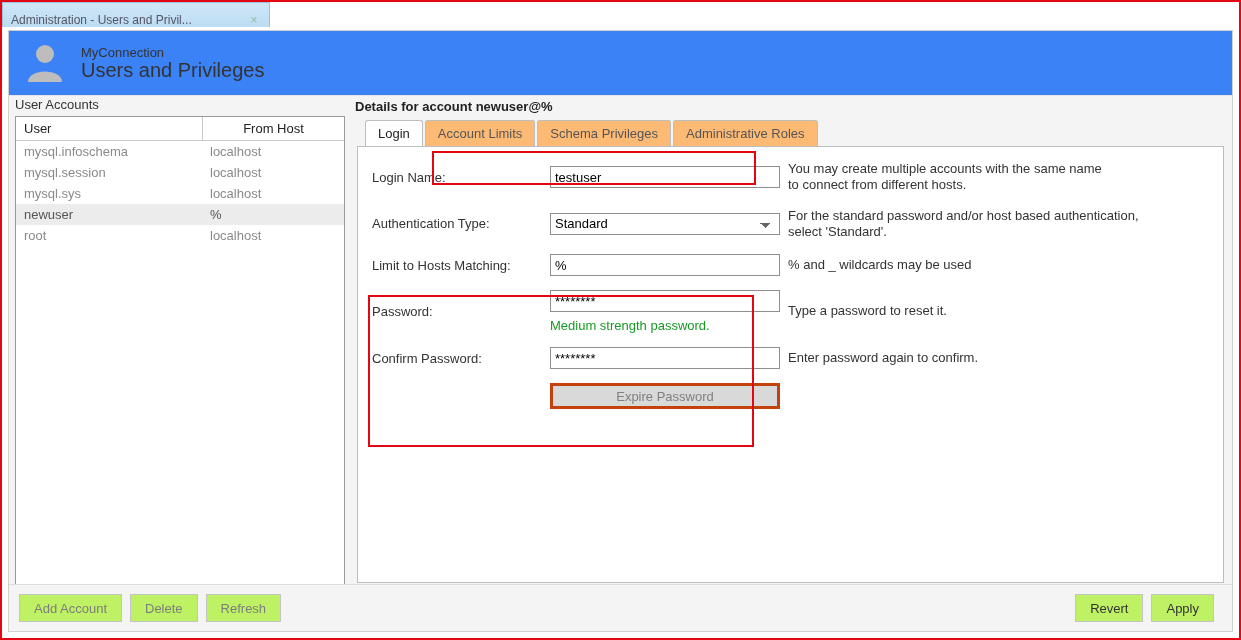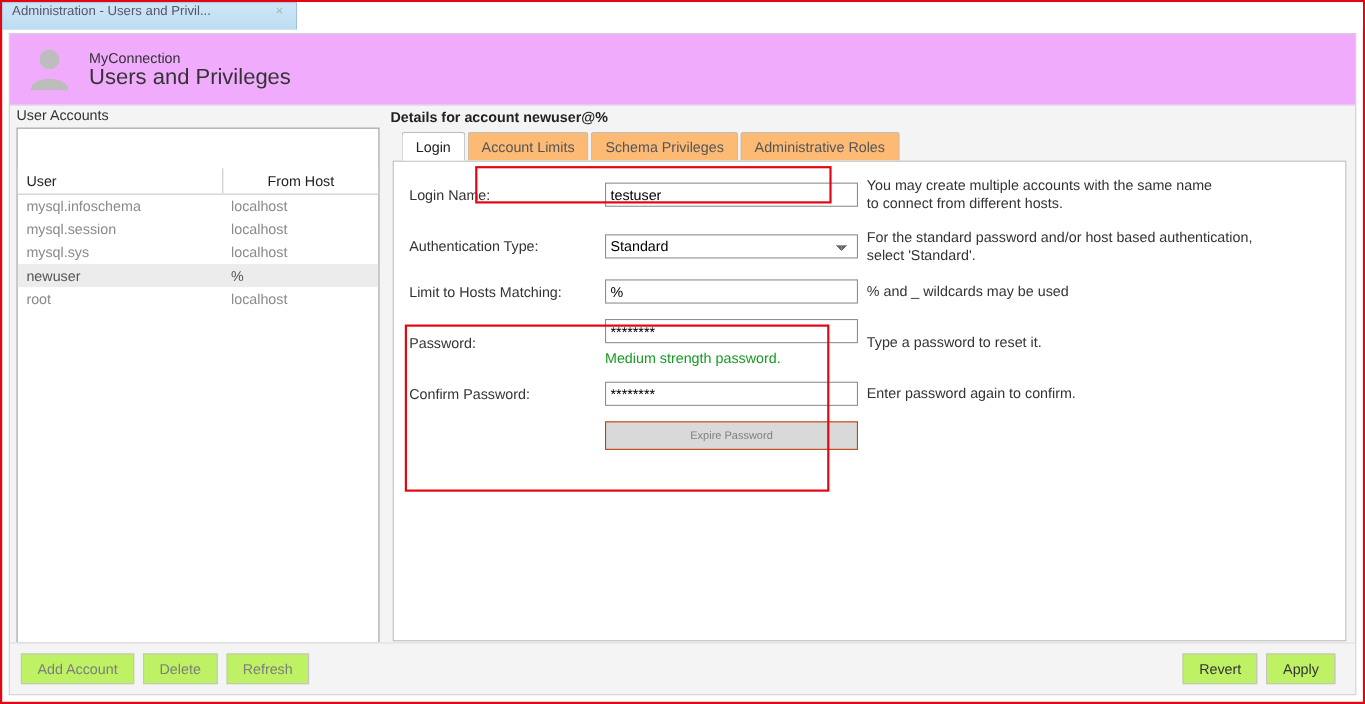--- a/index.html
+++ b/index.html
@@ -1,36 +1,36 @@
 <!DOCTYPE html>
 <html><head>
 <meta charset="utf-8">
 <style>
   html,body{margin:0;padding:0;font-family:"Segoe UI",Tahoma,Arial,sans-serif;font-size:13px;color:#333;background:#fff;}
   .outer{width:1241px;height:640px;border:2px solid #e30613;box-sizing:border-box;background:#fff;position:relative;}
   
   .doctab-bar{height:24px;background:#fff;display:flex;align-items:flex-start;}
   .doctab{height:24px;background:linear-gradient(#cfe6f7,#bcdcf2);border:1px solid #9ec2dc;border-bottom:none;
-          padding:0 8px;display:flex;align-items:flex-start;color:#556;font-size:12px;min-width:250px;gap:8px;}
+          padding:0 8px;display:flex;align-items:flex-end;color:#556;font-size:12px;min-width:250px;gap:8px;}
   .doctab .close{margin-left:auto;color:#9ba;display:inline-block;width:14px;text-align:center;}
   
   .main{position:absolute;left:6px;right:6px;top:28px;bottom:6px;background:#f4f4f4;border:1px solid #d0d0d0;}
   
-  .header{height:64px;background:#f0abfc;border-bottom:1px solid #e5e5e5;display:flex;align-items:center;padding-left:10px;}
+  .header{height:64px;background:#3b82f6;border-bottom:1px solid #e5e5e5;display:flex;align-items:center;padding-left:10px;}
   .avatar-wrap{width:52px;height:52px;display:flex;align-items:center;justify-content:center;}
   .avatar-svg{width:46px;height:46px;}
   .header-text{margin-left:10px;}
   .conn-name{font-size:13px;color:#333;}
   .page-title{font-size:20px;color:#333;line-height:1.05;}
   
   .body{position:absolute;left:0;right:0;top:64px;bottom:46px;display:flex;}
   .left-col{width:330px;padding:0 0 0 6px;display:flex;flex-direction:column;}
   .left-heading{font-size:13px;color:#333;padding:2px 0 4px 0;}
   .user-table{flex:1;border:1px solid #9a9a9a;background:#fff;overflow:hidden;}
-  .ut-head{display:flex;border-bottom:1px solid #c9c9c9;background:#fff;margin-top:36px;}
+  .ut-head{display:flex;border-bottom:1px solid #c9c9c9;background:#fff;}
   .ut-head .col{padding:4px 8px;font-size:13px;color:#222;}
   .ut-head .col.user{width:170px;border-right:1px solid #c9c9c9;}
   .ut-head .col.host{flex:1;text-align:center;}
   .ut-row{display:flex;}
   .ut-row .cell{padding:3px 8px;color:#8a8a8a;font-size:13px;}
   .ut-row .cell.user{width:170px;}
   .ut-row .cell.host{flex:1;}
   .ut-row.sel{background:#ececec;}
   .ut-row.sel .cell{color:#555;}
   
@@ -46,21 +46,21 @@
   .form{display:grid;grid-template-columns:170px 230px 1fr;row-gap:14px;column-gap:8px;align-items:center;}
   .form .label{text-align:left;color:#333;font-size:13px;grid-column:1;}
   .form .field{grid-column:2;}
   .form .hint{grid-column:3;color:#333;font-size:13px;line-height:1.25;}
   input.text,select.text{width:100%;height:22px;border:1px solid #8f8f8f;padding:1px 4px;font-family:inherit;font-size:13px;box-sizing:border-box;background:#fff;}
   select.text{appearance:none;-webkit-appearance:none;background:
       linear-gradient(45deg,transparent 50%,#666 50%) calc(100% - 14px) 9px/5px 5px no-repeat,
       linear-gradient(-45deg,transparent 50%,#666 50%) calc(100% - 9px) 9px/5px 5px no-repeat,#fff;
       padding-right:22px;}
   .pwd-strength{color:#169a24;font-size:13px;padding-top:6px;}
-  .expire-btn{width:100%;height:26px;background:#d9d9d9;border:1px solid #c2410c;color:#808080;font-size:10px;}
+  .expire-btn{width:100%;height:26px;background:#d9d9d9;border:3px solid #c2410c;color:#808080;font-size:13px;}
   
   .redbox{position:absolute;border:2px solid #e30613;pointer-events:none;}
   .rb1{left:74px;top:4px;width:320px;height:30px;} 
   .rb2{left:10px;top:148px;width:382px;height:148px;} 
   
   .bottom-bar{position:absolute;left:0;right:0;bottom:0;height:46px;background:#f4f4f4;border-top:1px solid #ddd;
               display:flex;align-items:center;padding:0 10px;}
   .btn{height:28px;padding:0 14px;background:#bef264;border:1px solid #c4c4c4;color:#7d7d7d;font-size:13px;margin-right:8px;}
   .bottom-right{margin-left:auto;display:flex;}
   .bottom-right .btn{color:#333;}

